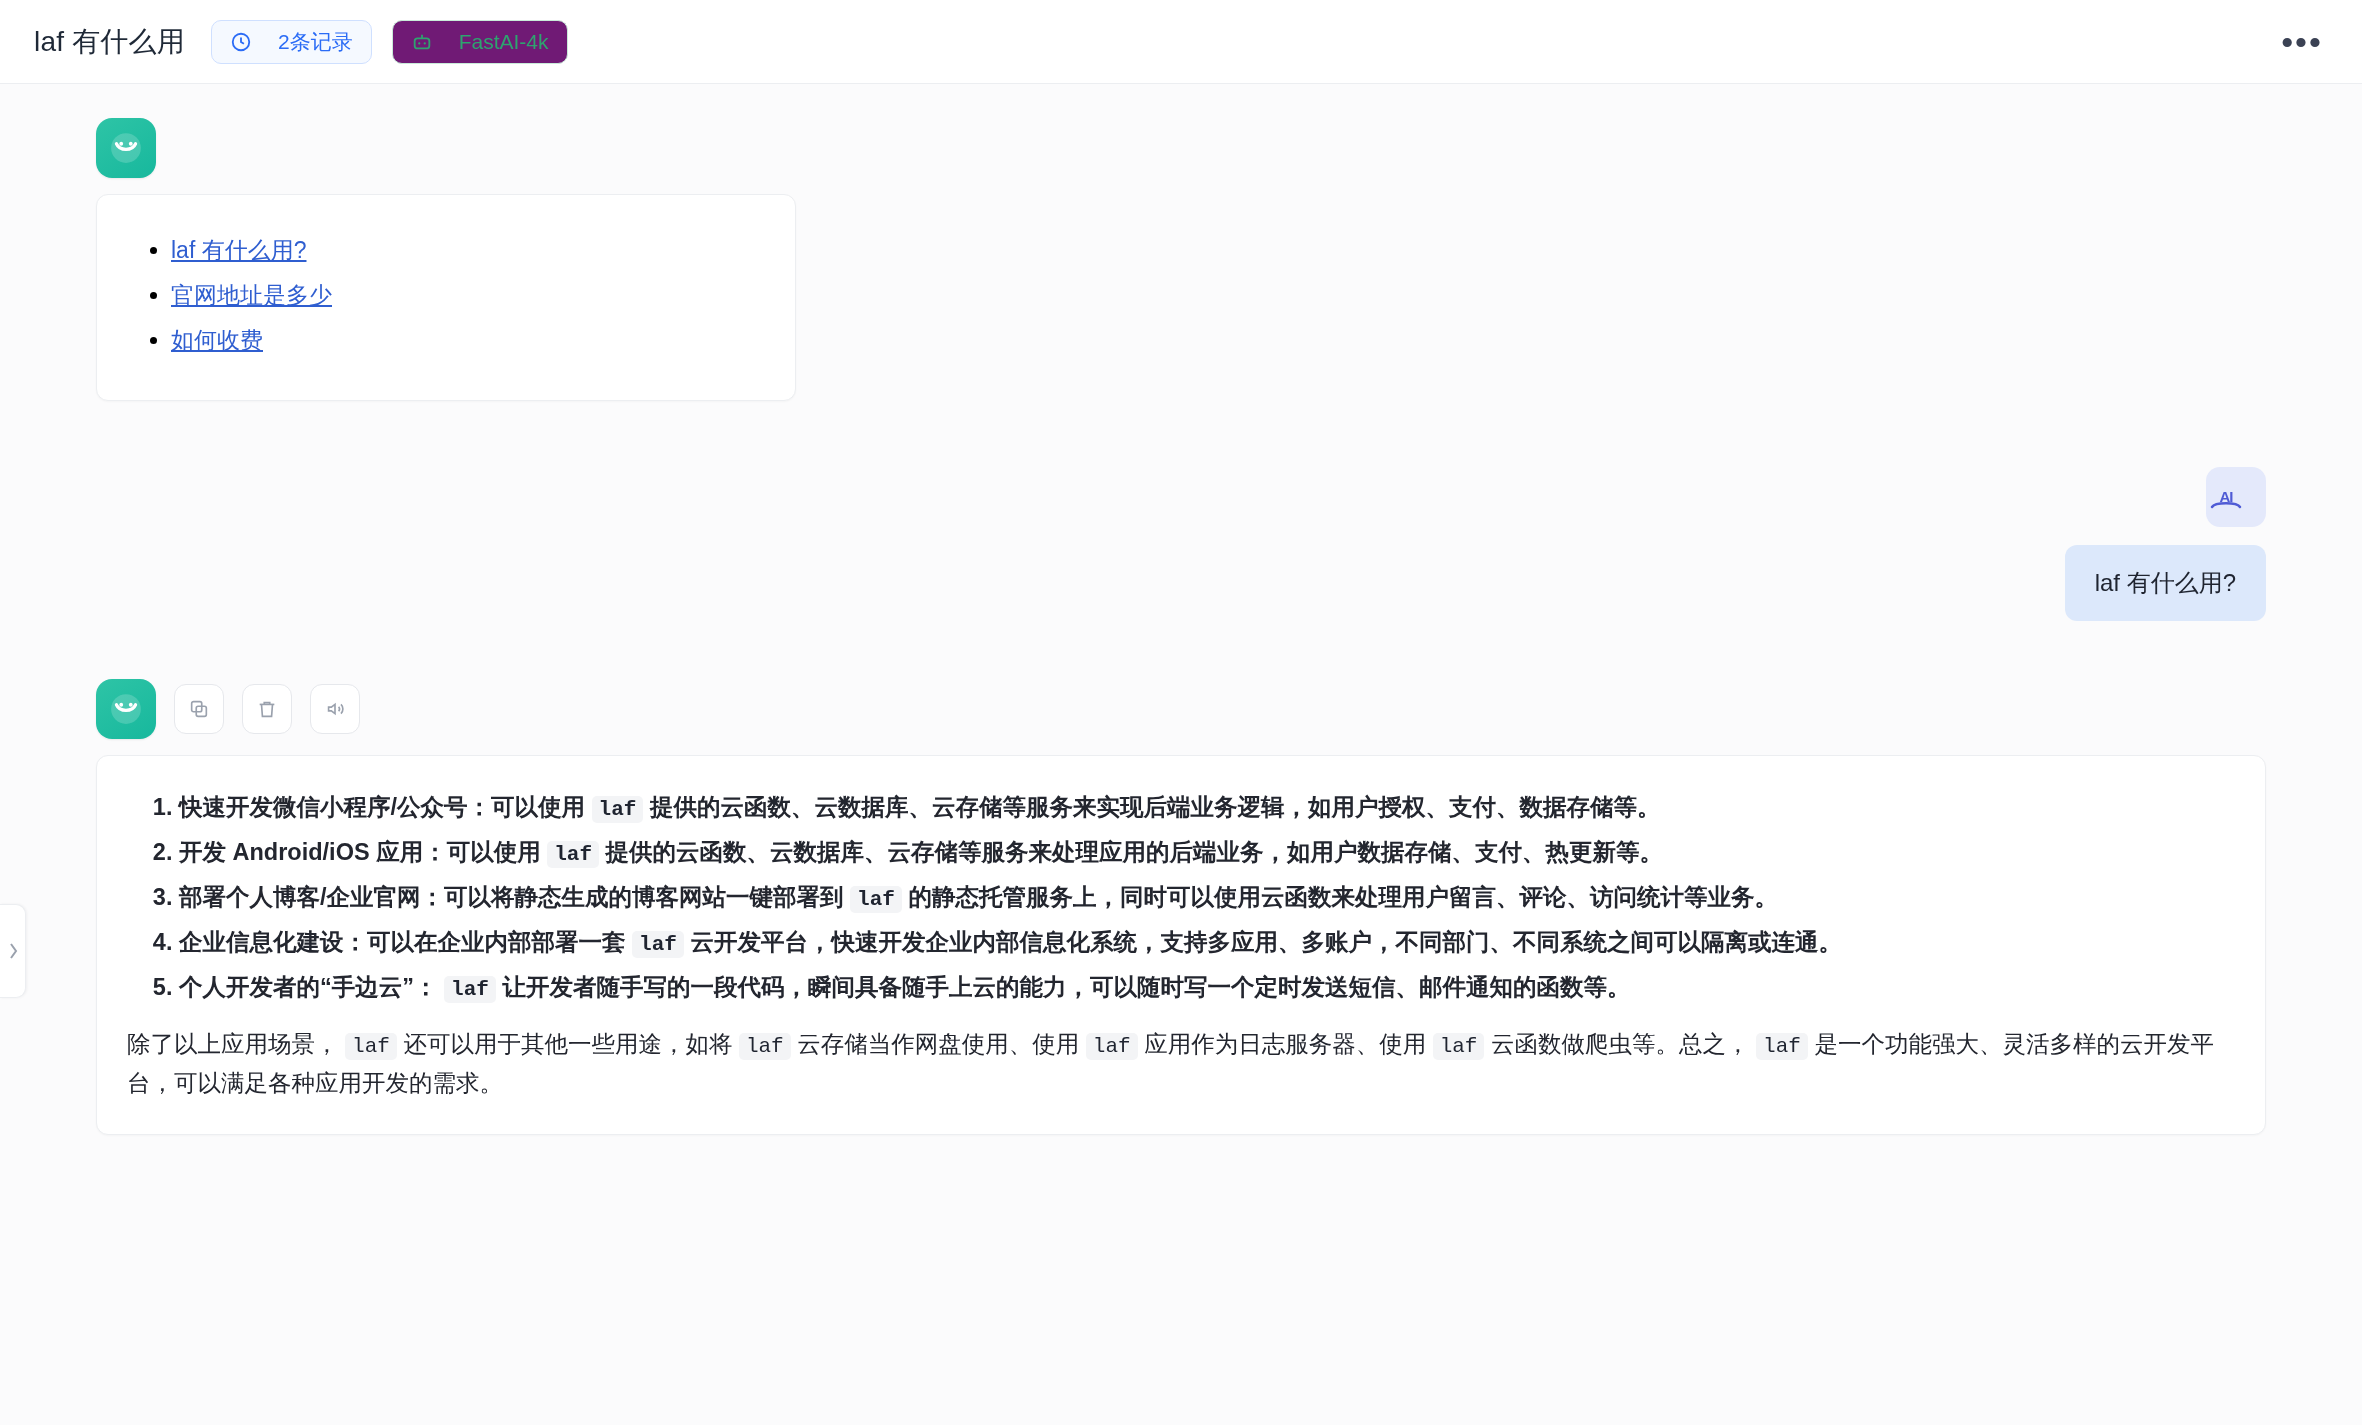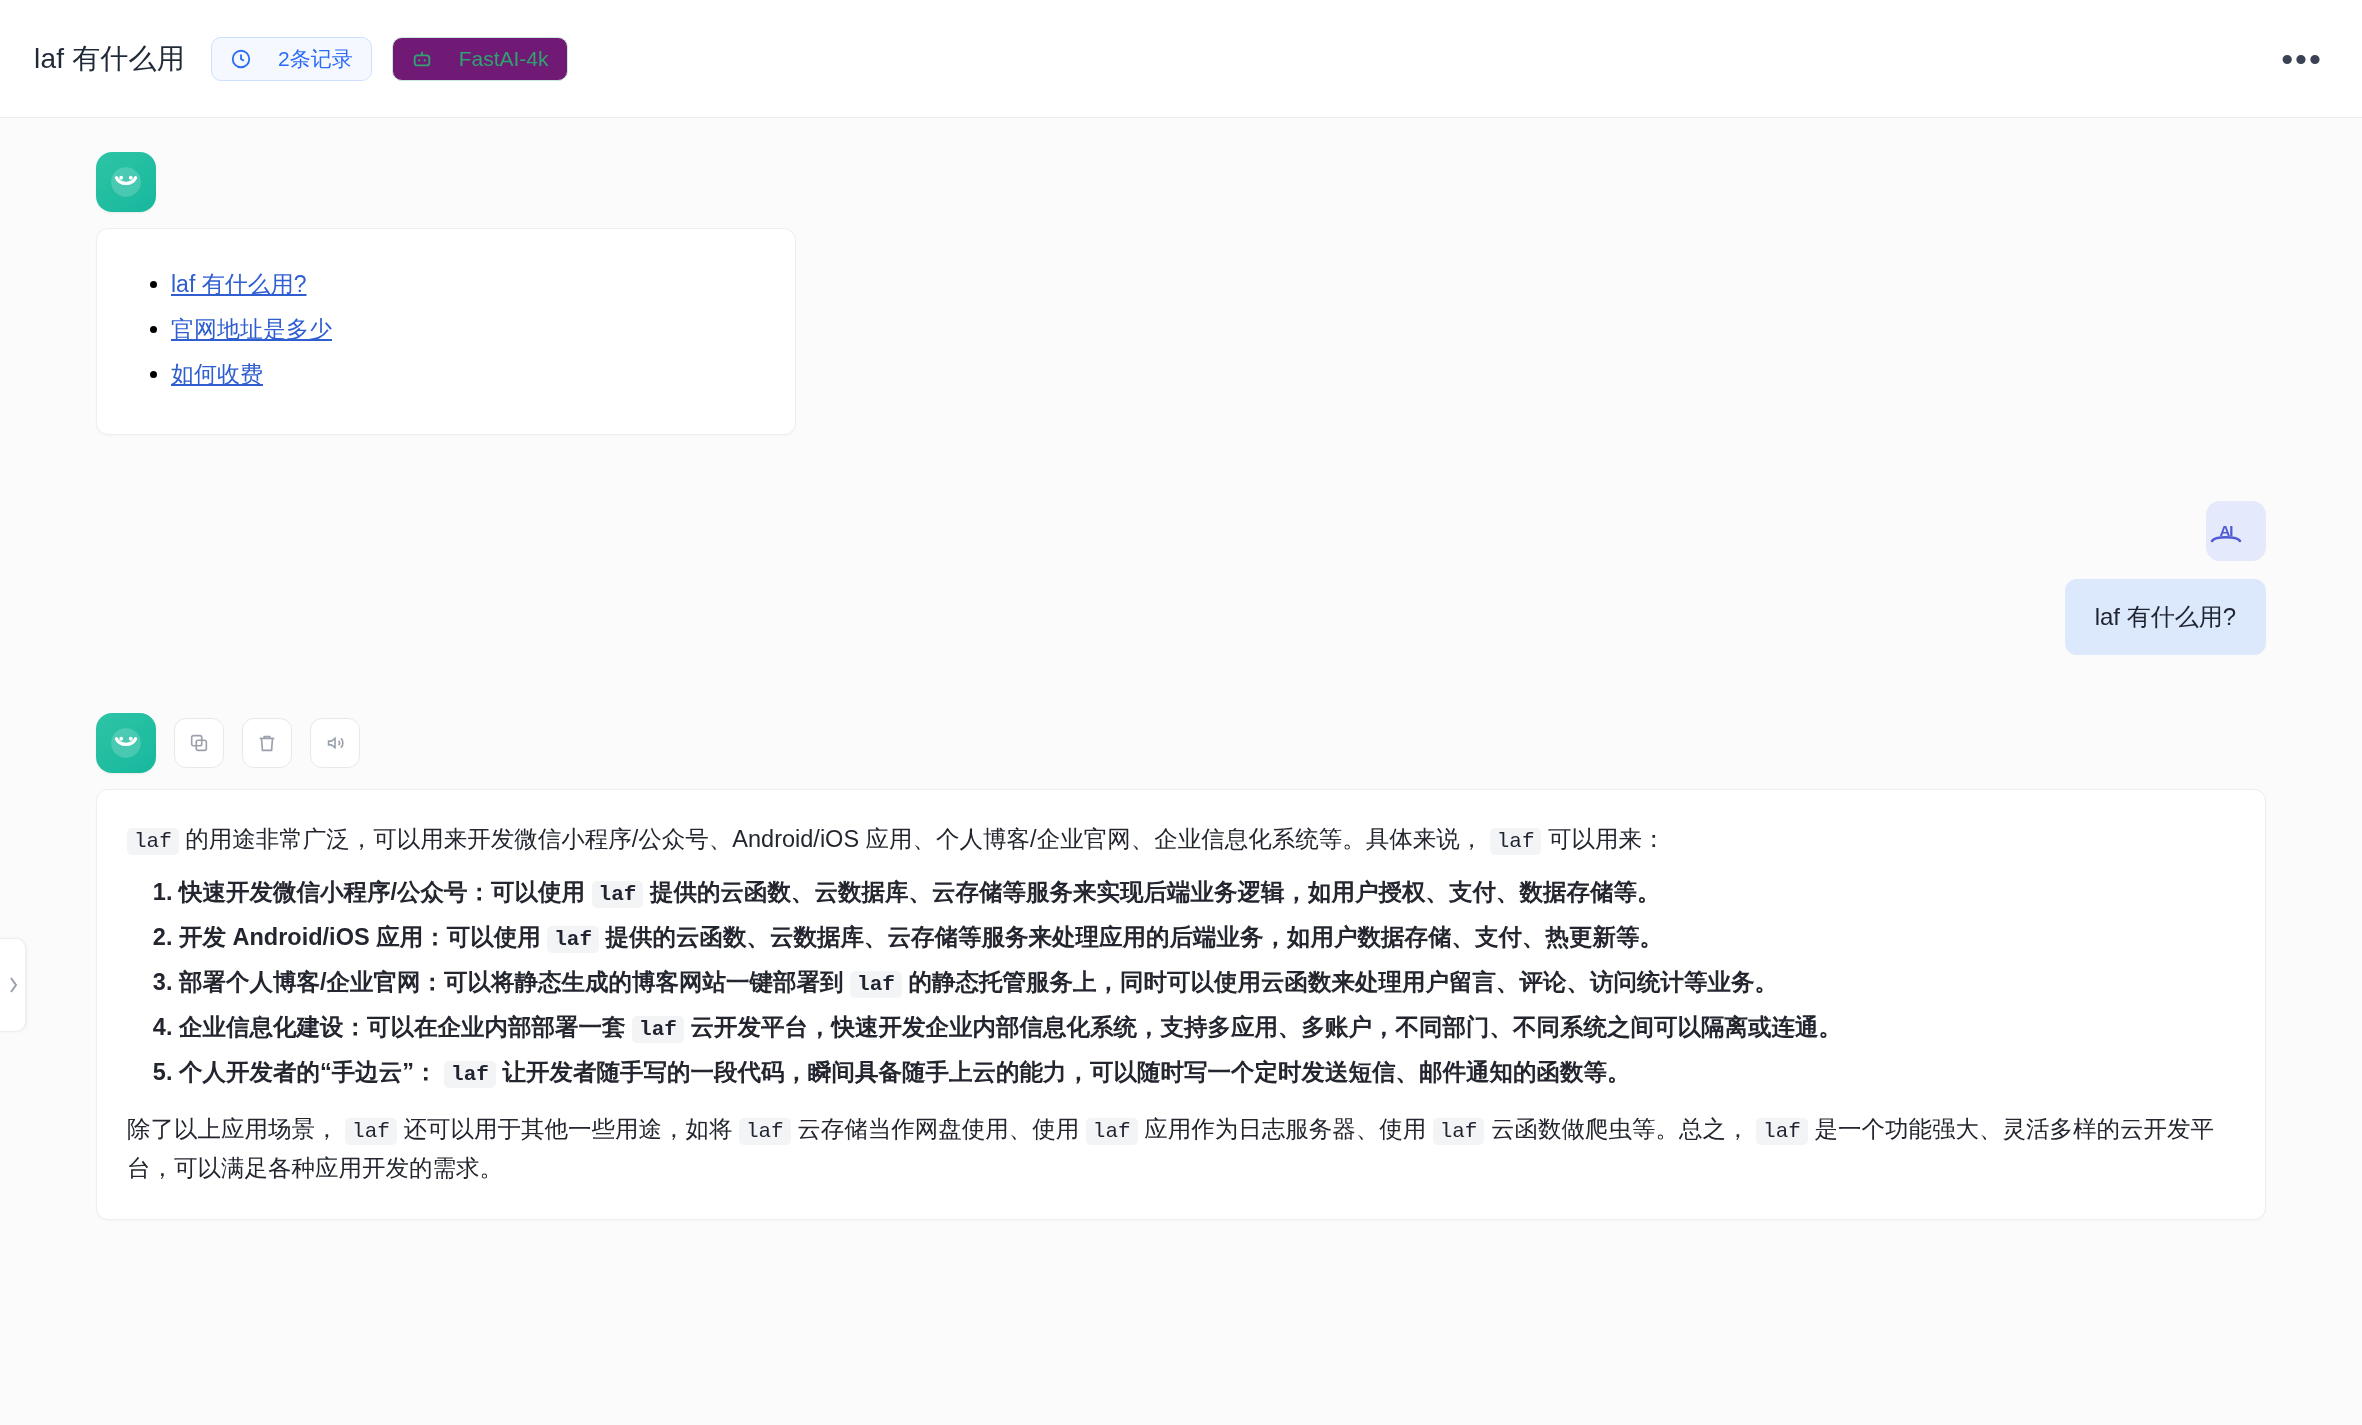--- a/index.html
+++ b/index.html
@@ -13,21 +13,21 @@
   .app {
     position: relative;
     width: 2362px; height: 1425px;
     background: #fbfbfc;
     display: flex;
     flex-direction: column;
   }
 
   
   .header {
-    height: 118px;
+    height: 84px;
     background: #ffffff;
     border-bottom: 1px solid #eceef1;
     display: flex;
     align-items: center;
     padding: 0 34px;
     flex: 0 0 auto;
   }
   .header-title {
     font-size: 28px;
     color: #1f2937;
@@ -318,26 +318,20 @@
         <div class="icon-btn">
           <svg width="22" height="22" viewBox="0 0 24 24" fill="none" stroke="#9aa1ad" stroke-width="1.8">
             <path d="M5 10v4h3l4 3V7L8 10H5z"></path>
             <path d="M16 9.5a4 4 0 010 5"></path>
             <path d="M18.5 7a7 7 0 010 10"></path>
           </svg>
         </div>
       </div>
 
       <div class="answer-card">
-        <p class="para">
-          <code class="inl">laf</code>
-          <span>的用途非常广泛，可以用来开发微信小程序/公众号、Android/iOS 应用、个人博客/企业官网、企业信息化系统等。具体来说，</span>
-          <code class="inl">laf</code>
-          <span>可以用来：</span>
-        </p>
 
         <ol class="steps">
           <li>
             <span>快速开发微信小程序/公众号：可以使用</span>
             <code class="inl">laf</code>
             <span>提供的云函数、云数据库、云存储等服务来实现后端业务逻辑，如用户授权、支付、数据存储等。</span>
           </li>
           <li>
             <span>开发 Android/iOS 应用：可以使用</span>
             <code class="inl">laf</code>

